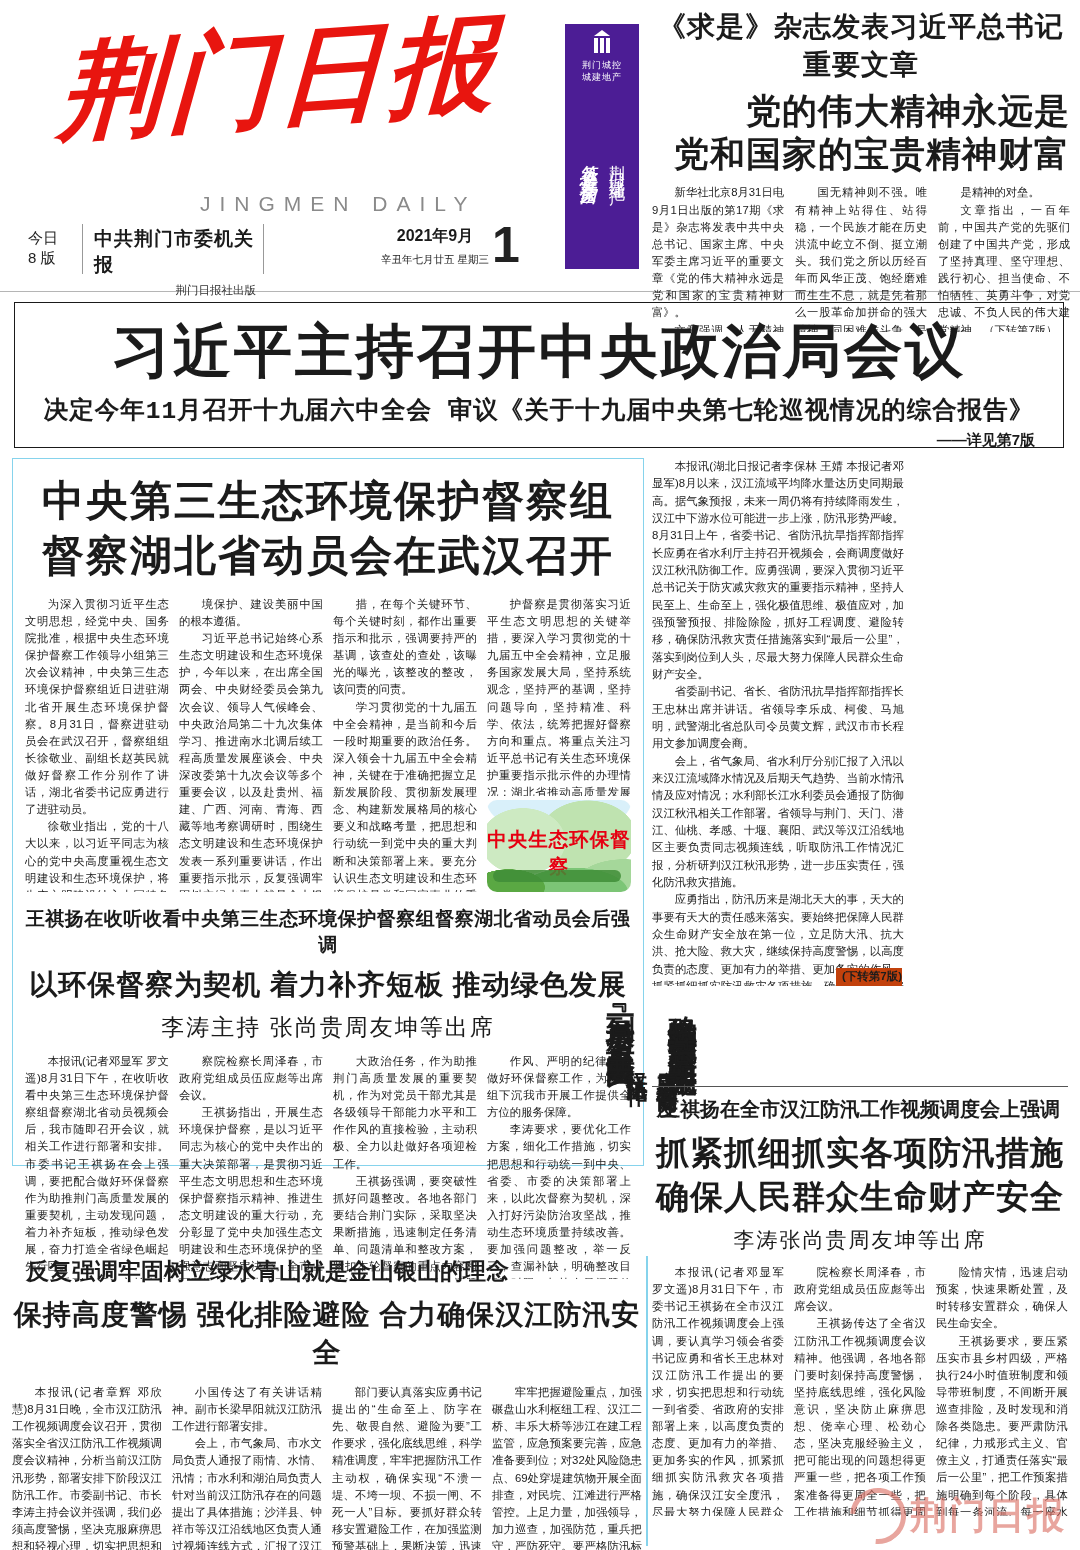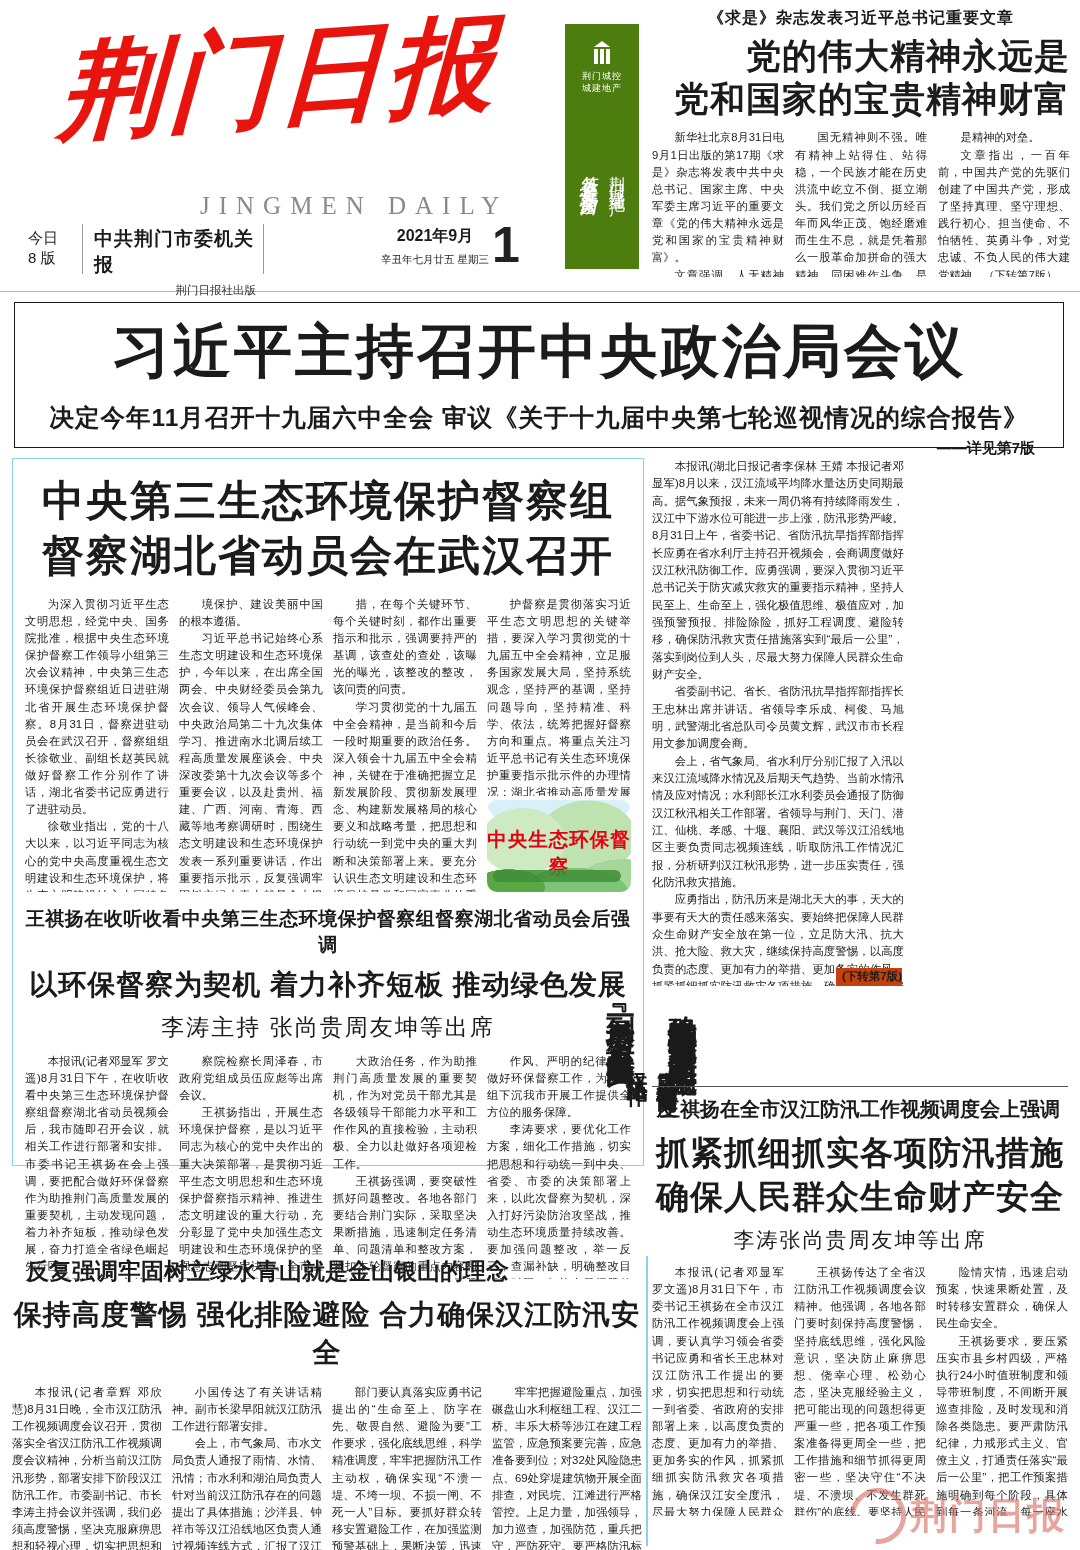--- a/index.html
+++ b/index.html
@@ -3,54 +3,54 @@
 <meta charset="utf-8">
 <style>
   html,body{margin:0;padding:0;background:#e9e9e9;}
   .page{position:relative;width:1080px;height:1550px;background:#fff;margin:0 auto;
         font-family:"Liberation Sans",sans-serif;color:#1b1b1b;overflow:hidden;}
   
   .header{position:absolute;left:0;top:0;width:1080px;height:292px;border-bottom:1px solid #b5b5b5;box-sizing:border-box;}
   .mast-title{position:absolute;left:58px;top:6px;width:470px;font-family:"DejaVu Serif",serif;
         font-size:106px;font-weight:700;font-style:italic;color:#e8150f;letter-spacing:4px;
         transform:rotate(-4deg) skewX(-6deg);white-space:nowrap;}
-  .mast-en{position:absolute;left:200px;top:192px;font-family:Liberation Serif, serif;
-        font-size:25px;letter-spacing:9px;color:#8a8a8a;}
+  .mast-en{position:absolute;left:200px;top:192px;font-family:Liberation Sans, sans-serif;
+        font-size:21px;letter-spacing:9px;color:#8a8a8a;}
   .info-row{position:absolute;left:0;top:218px;width:560px;height:64px;}
   .pages{position:absolute;left:28px;top:10px;font-size:15px;line-height:20px;color:#222;}
   .vdiv{position:absolute;top:6px;width:1px;height:50px;background:#999;}
   .vd1{left:82px;} .vd2{left:263px;}
   .organ{position:absolute;left:94px;top:8px;width:162px;}
   .organ-main{font-size:19px;font-weight:700;letter-spacing:1px;}
   .organ-sub{font-size:11.5px;text-align:right;margin-top:5px;color:#333;}
   .slogan{position:absolute;left:272px;top:-6px;width:152px;text-align:center;}
   .slogan-text{font-size:16.5px;font-weight:700;letter-spacing:2px;margin-top:1px;}
   .datebox{position:absolute;left:380px;top:8px;width:110px;text-align:center;}
   .date-main{font-size:16px;font-weight:700;}
   .date-sub{font-size:10.5px;margin-top:6px;color:#222;white-space:nowrap;}
   .daynum{position:absolute;left:492px;top:-2px;font-size:50px;font-weight:900;color:#222;}
   
-  .ad-banner{position:absolute;left:565px;top:24px;width:74px;height:245px;background:#4d7c0f;
-        color:#fff;text-align:center;box-sizing:border-box;padding-top:16px;}
+  .ad-banner{position:absolute;left:565px;top:24px;width:74px;height:245px;background:#4c1d95;
+        color:#fff;text-align:center;box-sizing:border-box;padding-top:5px;}
   .ad-logo{margin:0 auto;}
   .ad-logo-t{font-size:9px;line-height:12px;letter-spacing:1px;}
   .ad-vert{display:flex;justify-content:center;gap:8px;margin-top:8px;height:152px;}
   .ad-vert span{writing-mode:vertical-rl;font-size:16px;letter-spacing:5px;}
   .ad-vert .script{font-family:"Liberation Serif",serif;font-style:italic;font-weight:700;}
   
   .qiushi{position:absolute;left:652px;top:8px;width:418px;height:272px;}
-  .q-kicker{font-size:16px;font-weight:600;text-align:center;letter-spacing:1px;}
+  .q-kicker{font-size:28px;font-weight:600;text-align:center;letter-spacing:1px;}
   .q-headline{font-size:35px;font-weight:900;text-align:right;line-height:1.22;margin-top:6px;letter-spacing:1px;}
   .q-body{display:flex;gap:11px;margin-top:9px;height:148px;overflow:hidden;}
   .q-col{flex:1;font-size:11.3px;line-height:1.52;text-align:justify;color:#1c1c1c;}
   .para{margin:0;text-indent:2em;}
   
   .lead-box{position:absolute;left:14px;top:302px;width:1050px;height:146px;border:1.5px solid #1a1a1a;box-sizing:border-box;text-align:center;}
   .lead-headline{font-size:58px;font-weight:900;letter-spacing:3px;margin-top:10px;}
-  .lead-sub{font-size:24.5px;font-weight:700;margin-top:10px;letter-spacing:1px;}
+  .lead-sub{font-size:24.5px;font-weight:700;margin-top:2px;letter-spacing:1px;font-family:Liberation Mono, monospace;}
   .lead-note{font-size:15px;text-align:right;padding-right:28px;margin-top:5px;font-weight:600;}
   
   .left-box{position:absolute;left:12px;top:458px;width:632px;height:708px;border:1px solid #86d3ec;box-sizing:border-box;padding:10px 12px;}
   .a-headline{font-size:42px;font-weight:900;text-align:center;line-height:1.32;letter-spacing:2px;margin-top:4px;}
   .body-cols{display:flex;gap:10px;margin-top:12px;overflow:hidden;}
   .a-body{height:296px;}
   .bcol{flex:1;font-size:11.4px;line-height:1.5;text-align:justify;color:#1c1c1c;overflow:hidden;}
   .col4wrap{flex:1;display:flex;flex-direction:column;overflow:hidden;}
   .col4wrap .bcol{flex:1;}
   .eco-badge{position:relative;height:92px;margin-top:4px;border-radius:10px;overflow:hidden;
@@ -236,20 +236,21 @@
     <div class="d-headline">
       <div>抓紧抓细抓实各项防汛措施</div>
       <div>确保人民群众生命财产安全</div>
     </div>
     <div class="d-deck">李涛张尚贵周友坤等出席</div>
     <div class="body-cols d-body">
       <div class="bcol">
           <p class="para">本报讯(记者邓显军 罗文遥)8月31日下午，市委书记王祺扬在全市汉江防汛工作视频调度会上强调，要认真学习领会省委书记应勇和省长王忠林对汉江防汛工作提出的要求，切实把思想和行动统一到省委、省政府的安排部署上来，以高度负责的态度、更加有力的举措、更加务实的作风，抓紧抓细抓实防汛救灾各项措施，确保汉江安全度汛，尽最大努力保障人民群众生命财产安全。</p>
         </div>
       <div class="bcol">
+          <p class="para">院检察长周泽春，市政府党组成员伍应彪等出席会议。</p>
           <p class="para">王祺扬传达了全省汉江防汛工作视频调度会议精神。他强调，各地各部门要时刻保持高度警惕，坚持底线思维，强化风险意识，坚决防止麻痹思想、侥幸心理、松劲心态，坚决克服经验主义，把可能出现的问题想得更严重一些，把各项工作预案准备得更周全一些，把工作措施和细节抓得更周密一些，坚决守住“不决堤、不溃坝、不发生群死群伤”的底线。要坚持人民至上、生命至上，敬畏自然、敬畏生命、敬畏责任，立足防大汛、抗大洪、抢大险、救大灾，全力以赴做好应急救灾各项准备，宁可十防九空、不可失防万一。要密切关注雨情汛情，加强预测预警，一旦发生</p>
         </div>
       <div class="bcol">
           <p class="para">险情灾情，迅速启动预案，快速果断处置，及时转移安置群众，确保人民生命安全。</p>
           <p class="para">王祺扬要求，要压紧压实市县乡村四级，严格执行24小时值班制度和领导带班制度，不间断开展巡查排险，及时发现和消除各类隐患。要严肃防汛纪律，力戒形式主义、官僚主义，打通责任落实“最后一公里”，把工作预案措施明确到每个阶段，具体到每一条河流、每一座水库、每一段堤防，上足巡堤查险人员，备足抢险救灾物资，确保万无一失。要开展明查暗访，加大检查督办力度，督导各地各部门进一步明责、履责、尽责，坚决打赢汉江防汛保卫战。</p>
         </div>
     </div>
     <div class="watermark">
       <span class="wm-circle"></span>
       <span class="wm-text">荆门日报</span>

